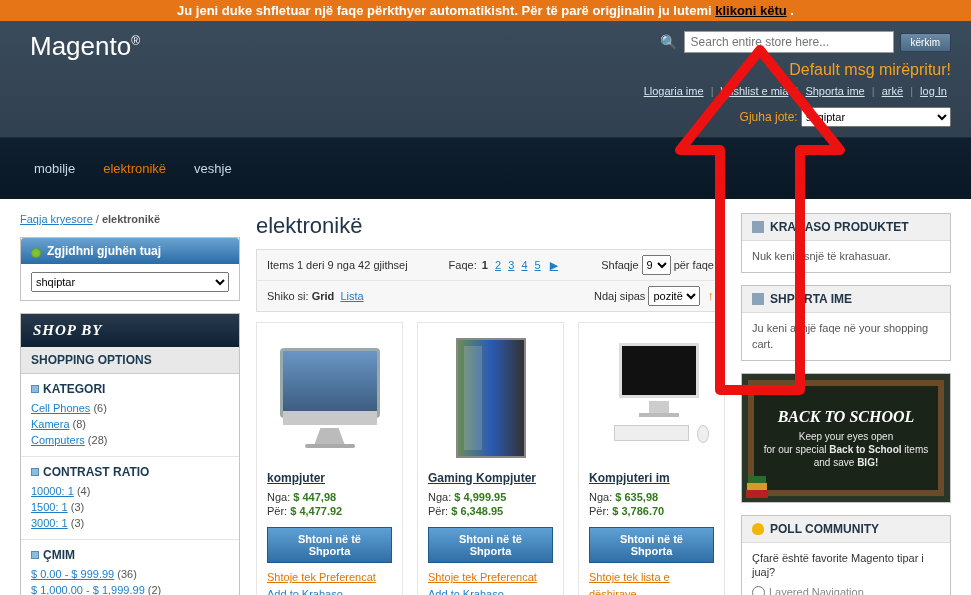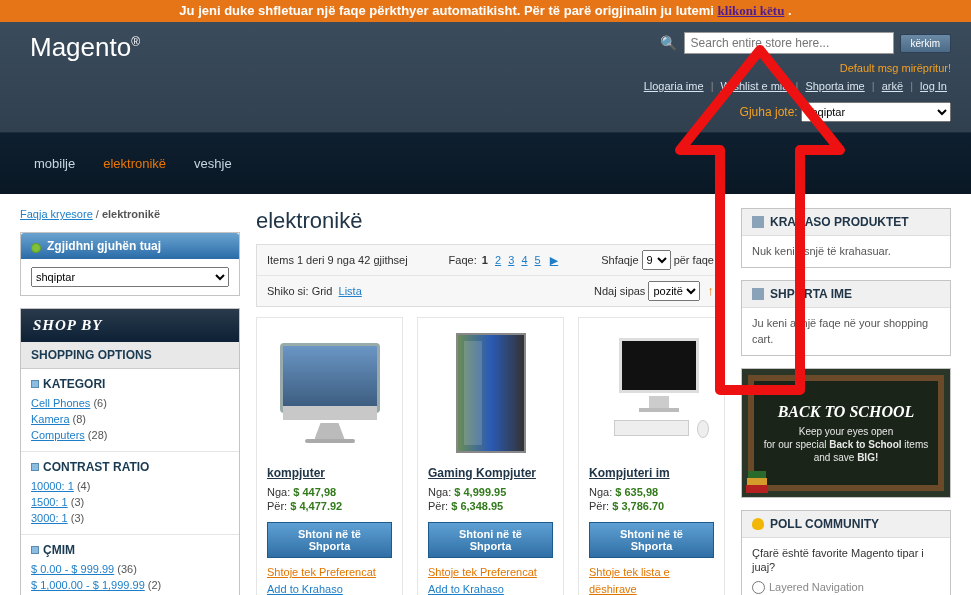--- a/index.html
+++ b/index.html
@@ -1,34 +1,34 @@
 <!DOCTYPE html>
 <html><head>
 <meta charset="utf-8">
 <style>
 * { margin: 0; padding: 0; box-sizing: border-box; }
 body { font-family: Arial, Helvetica, sans-serif; font-size: 12px; background: #fff; color: #2f2f2f; }
 a { text-decoration: underline; cursor: pointer; }
 
 .translation-banner { background: #e67517; color: #fff; font-weight: bold; text-align: center; padding: 3px 0; font-size: 13px; }
-.translation-banner a { color: #4c1d95; font-family: Liberation Serif, serif; }
+.translation-banner a { color: #000000; }
 
 .header { background: linear-gradient(#3a4b5c, #30404f); padding: 10px 20px; position: relative; }
 .header-top { display: flex; justify-content: space-between; align-items: flex-start; }
 .logo { display: flex; align-items: center; gap: 10px; }
 .logo-text { color: #fff; font-size: 26px; font-weight: normal; }
 .logo-text sup { font-size: 12px; vertical-align: super; }
 
 .header-right { text-align: right; }
 .search-wrap { display: flex; align-items: center; gap: 6px; margin-bottom: 8px; justify-content: flex-end; }
 .search-icon { color: #8fa3b5; font-size: 14px; }
 .search-input { width: 210px; height: 22px; padding: 2px 6px; border: 1px solid #999; font-size: 12px; color: #888; }
 .search-btn { background: linear-gradient(#6a8aa5, #4a6a85); color: #fff; border: 1px solid #2d4055; padding: 3px 10px; font-size: 10px; cursor: pointer; border-radius: 2px; }
 
-.welcome { color: #f4a020; font-size: 11px; margin-bottom: 6px; }
+.welcome { color: #f4a020; font-size: 16px; margin-bottom: 6px; }
 .top-links { color: #888; font-size: 11px; }
 .top-links a { color: #d8e4ee; margin: 0 4px; }
 
 .lang-row { text-align: right; margin-top: 10px; color: #f4a020; font-size: 12px; }
 .lang-row select { width: 150px; height: 20px; font-size: 11px; }
 
 .nav-bar { background: linear-gradient(#0e1f2f, #0a1825); padding: 13px 20px; border-top: 1px solid #1a2c3c; }
 .nav-bar ul { list-style: none; display: flex; }
 .nav-bar li { padding: 10px 14px; color: #c9d7e2; font-size: 13px; cursor: pointer; }
 .nav-bar li.active { color: #ea7601; }
@@ -61,21 +61,21 @@
 .page-title { font-size: 22px; color: #203548; margin-bottom: 10px; font-weight: normal; }
 
 .toolbar { border: 1px solid #ddd; background: #f7f7f7; margin-bottom: 10px; font-size: 11px; }
 .toolbar-row { display: flex; justify-content: space-between; align-items: center; padding: 5px 10px; border-bottom: 1px solid #e5e5e5; }
 .toolbar-row:last-child { border-bottom: none; }
 .pager-links a { color: #1e7ec8; margin: 0 2px; }
 .pager-links .current { color: #333; font-weight: bold; margin: 0 2px; }
 .pager-links .arrow { color: #1e7ec8; margin-left: 4px; }
 .toolbar select { height: 20px; font-size: 11px; }
 .sort-arrow { color: #e27500; font-size: 13px; margin-left: 4px; cursor: pointer; }
-.toolbar-row strong { font-weight: normal; text-align: center; }
+.toolbar-row strong { font-weight: bold; text-align: center; }
 .view-link { color: #1e7ec8; }
 
 .products-grid { display: flex; gap: 14px; }
 .product-card { flex: 1; border: 1px solid #e5e5e5; padding: 10px; background: #fff; min-width: 0; }
 .product-image { width: 100%; height: 130px; display: flex; align-items: center; justify-content: center; background: #fff; margin-bottom: 8px; }
 .product-name { font-size: 12px; font-weight: bold; margin-bottom: 6px; }
 .product-name a { color: #203548; text-decoration: underline; }
 .price-line { font-size: 11px; color: #333; margin: 2px 0; }
 .price-line .price { color: #327a1b; font-weight: bold; }
 .btn-cart { background: linear-gradient(#5fa0d4, #2f6fa5); color: #fff; border: 1px solid #1d5a8c; padding: 5px 10px; font-size: 11px; font-weight: bold; cursor: pointer; margin: 8px 0 6px; }

